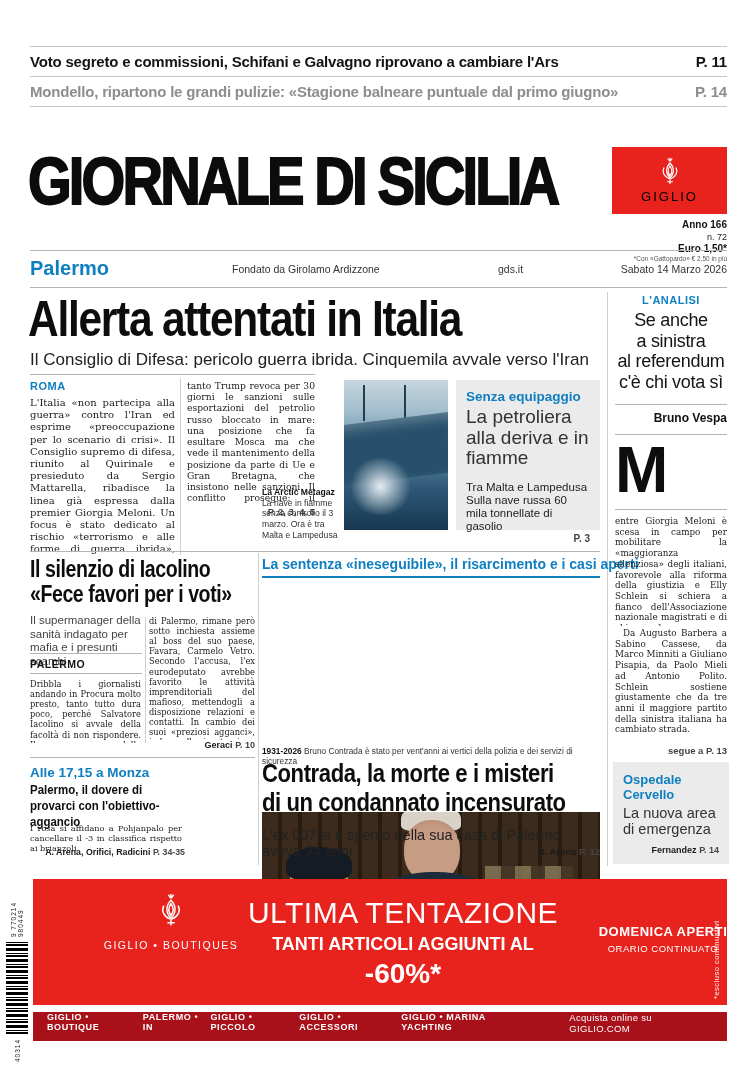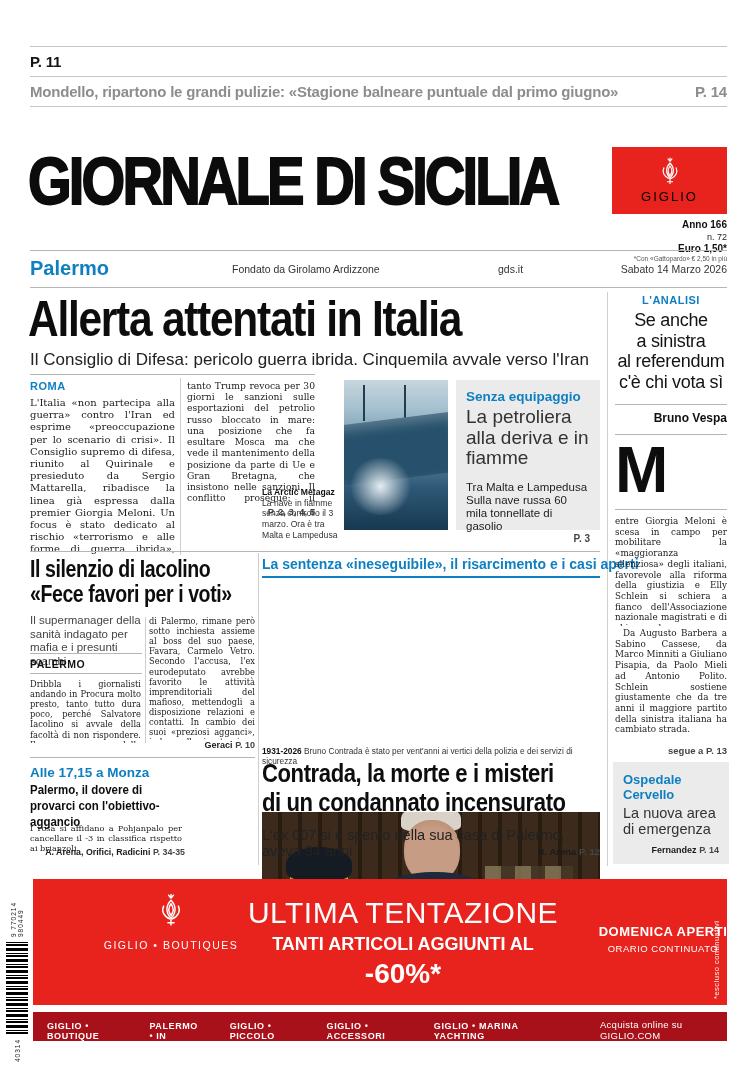--- a/index.html
+++ b/index.html
@@ -70,36 +70,37 @@
   .ad{background:#e8231d;color:#fff;}
   .ad .brand{position:absolute;left:58px;top:14px;width:160px;text-align:center;}
   .ad .brand-label{font-size:10.5px;letter-spacing:1.5px;margin-top:6px;}
   .ad .title{position:absolute;left:195px;top:17px;width:350px;text-align:center;font-size:30px;letter-spacing:0.5px;}
   .ad .line2{position:absolute;left:195px;top:55px;width:350px;text-align:center;font-size:18px;font-weight:bold;}
   .ad .discount{position:absolute;left:195px;top:79px;width:350px;text-align:center;font-size:28px;font-weight:bold;}
   .ad .right1{position:absolute;left:550px;top:45px;width:160px;text-align:center;font-size:13px;font-weight:bold;letter-spacing:0.5px;}
   .ad .right2{position:absolute;left:550px;top:64px;width:160px;text-align:center;font-size:9.5px;letter-spacing:0.5px;}
   .ad .vside{position:absolute;left:679px;top:8px;height:112px;writing-mode:vertical-rl;
              transform:rotate(180deg);font-size:7.5px;letter-spacing:0.5px;opacity:.95;}
-  .footer-bar{background:#a8101a;color:#fff;display:flex;align-items:flex-end;
-              justify-content:space-between;padding:0 14px;box-sizing:border-box;gap:27px;}
+  .footer-bar{background:#a8101a;color:#fff;display:flex;align-items:flex-start;
+              justify-content:space-between;padding:0 14px;box-sizing:border-box;}
   .footer-bar .b{font-size:9px;font-weight:bold;letter-spacing:0.6px;}
   .footer-bar .shop{font-size:9.5px;letter-spacing:0.3px;margin-left:32px;}
   
   .barcode{display:flex;align-items:center;gap:5px;transform:rotate(-90deg);transform-origin:0 0;}
   .bars{height:22px;background:repeating-linear-gradient(90deg,#000 0 2px,#fff 2px 3px,#000 3px 4px,#fff 4px 6px,#000 6px 9px,#fff 9px 11px);}
   .bc-num{font-size:6.5px;color:#222;letter-spacing:1px;}
 </style>
 </head>
 <body>
 
 <div class="page">
 
   <div class="abs teaser-wrap" style="left:30px;top:46px;width:697px;">
     <div class="teaser-row t-black">
+      <span>Voto segreto e commissioni, Schifani e Galvagno riprovano a cambiare l'Ars</span>
       <span>P. 11</span>
     </div>
     <div class="teaser-row t-gray">
       <span>Mondello, ripartono le grandi pulizie: «Stagione balneare puntuale dal primo giugno»</span>
       <span>P. 14</span>
     </div>
   </div>
 
   <div class="abs masthead" style="left:28px;top:141px;">GIORNALE DI SICILIA</div>
   <div class="abs logo-box" style="left:612px;top:147px;width:115px;height:67px;">

